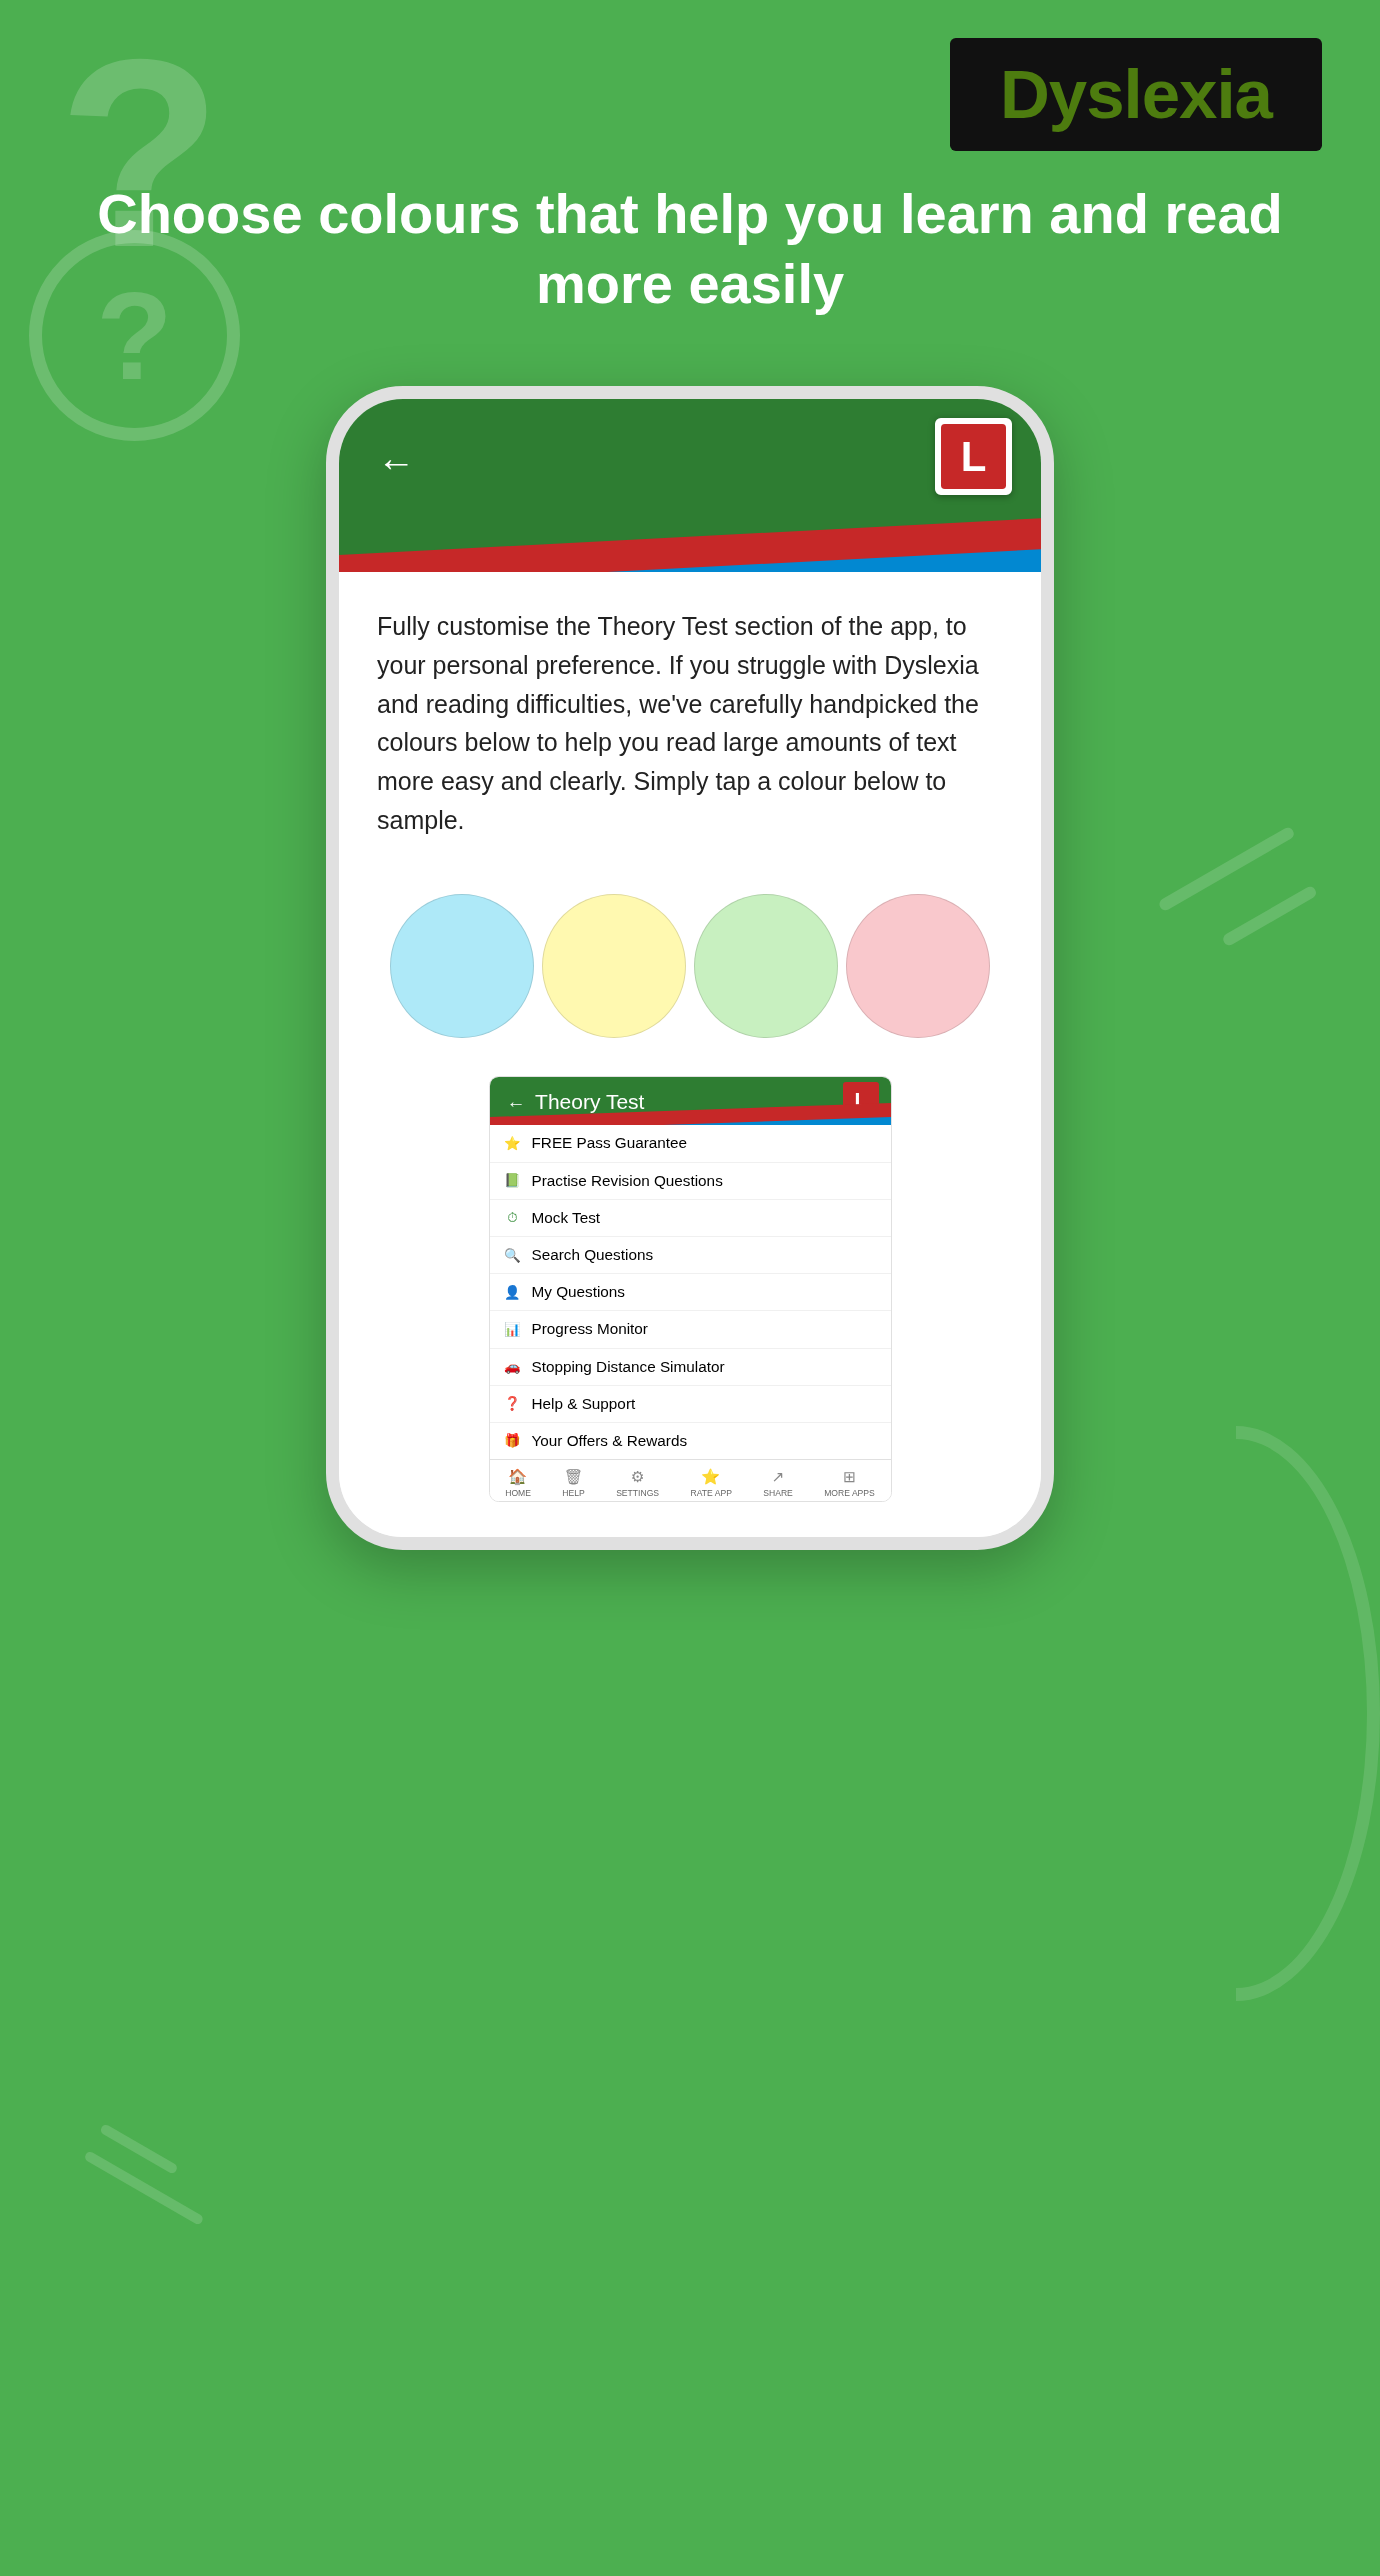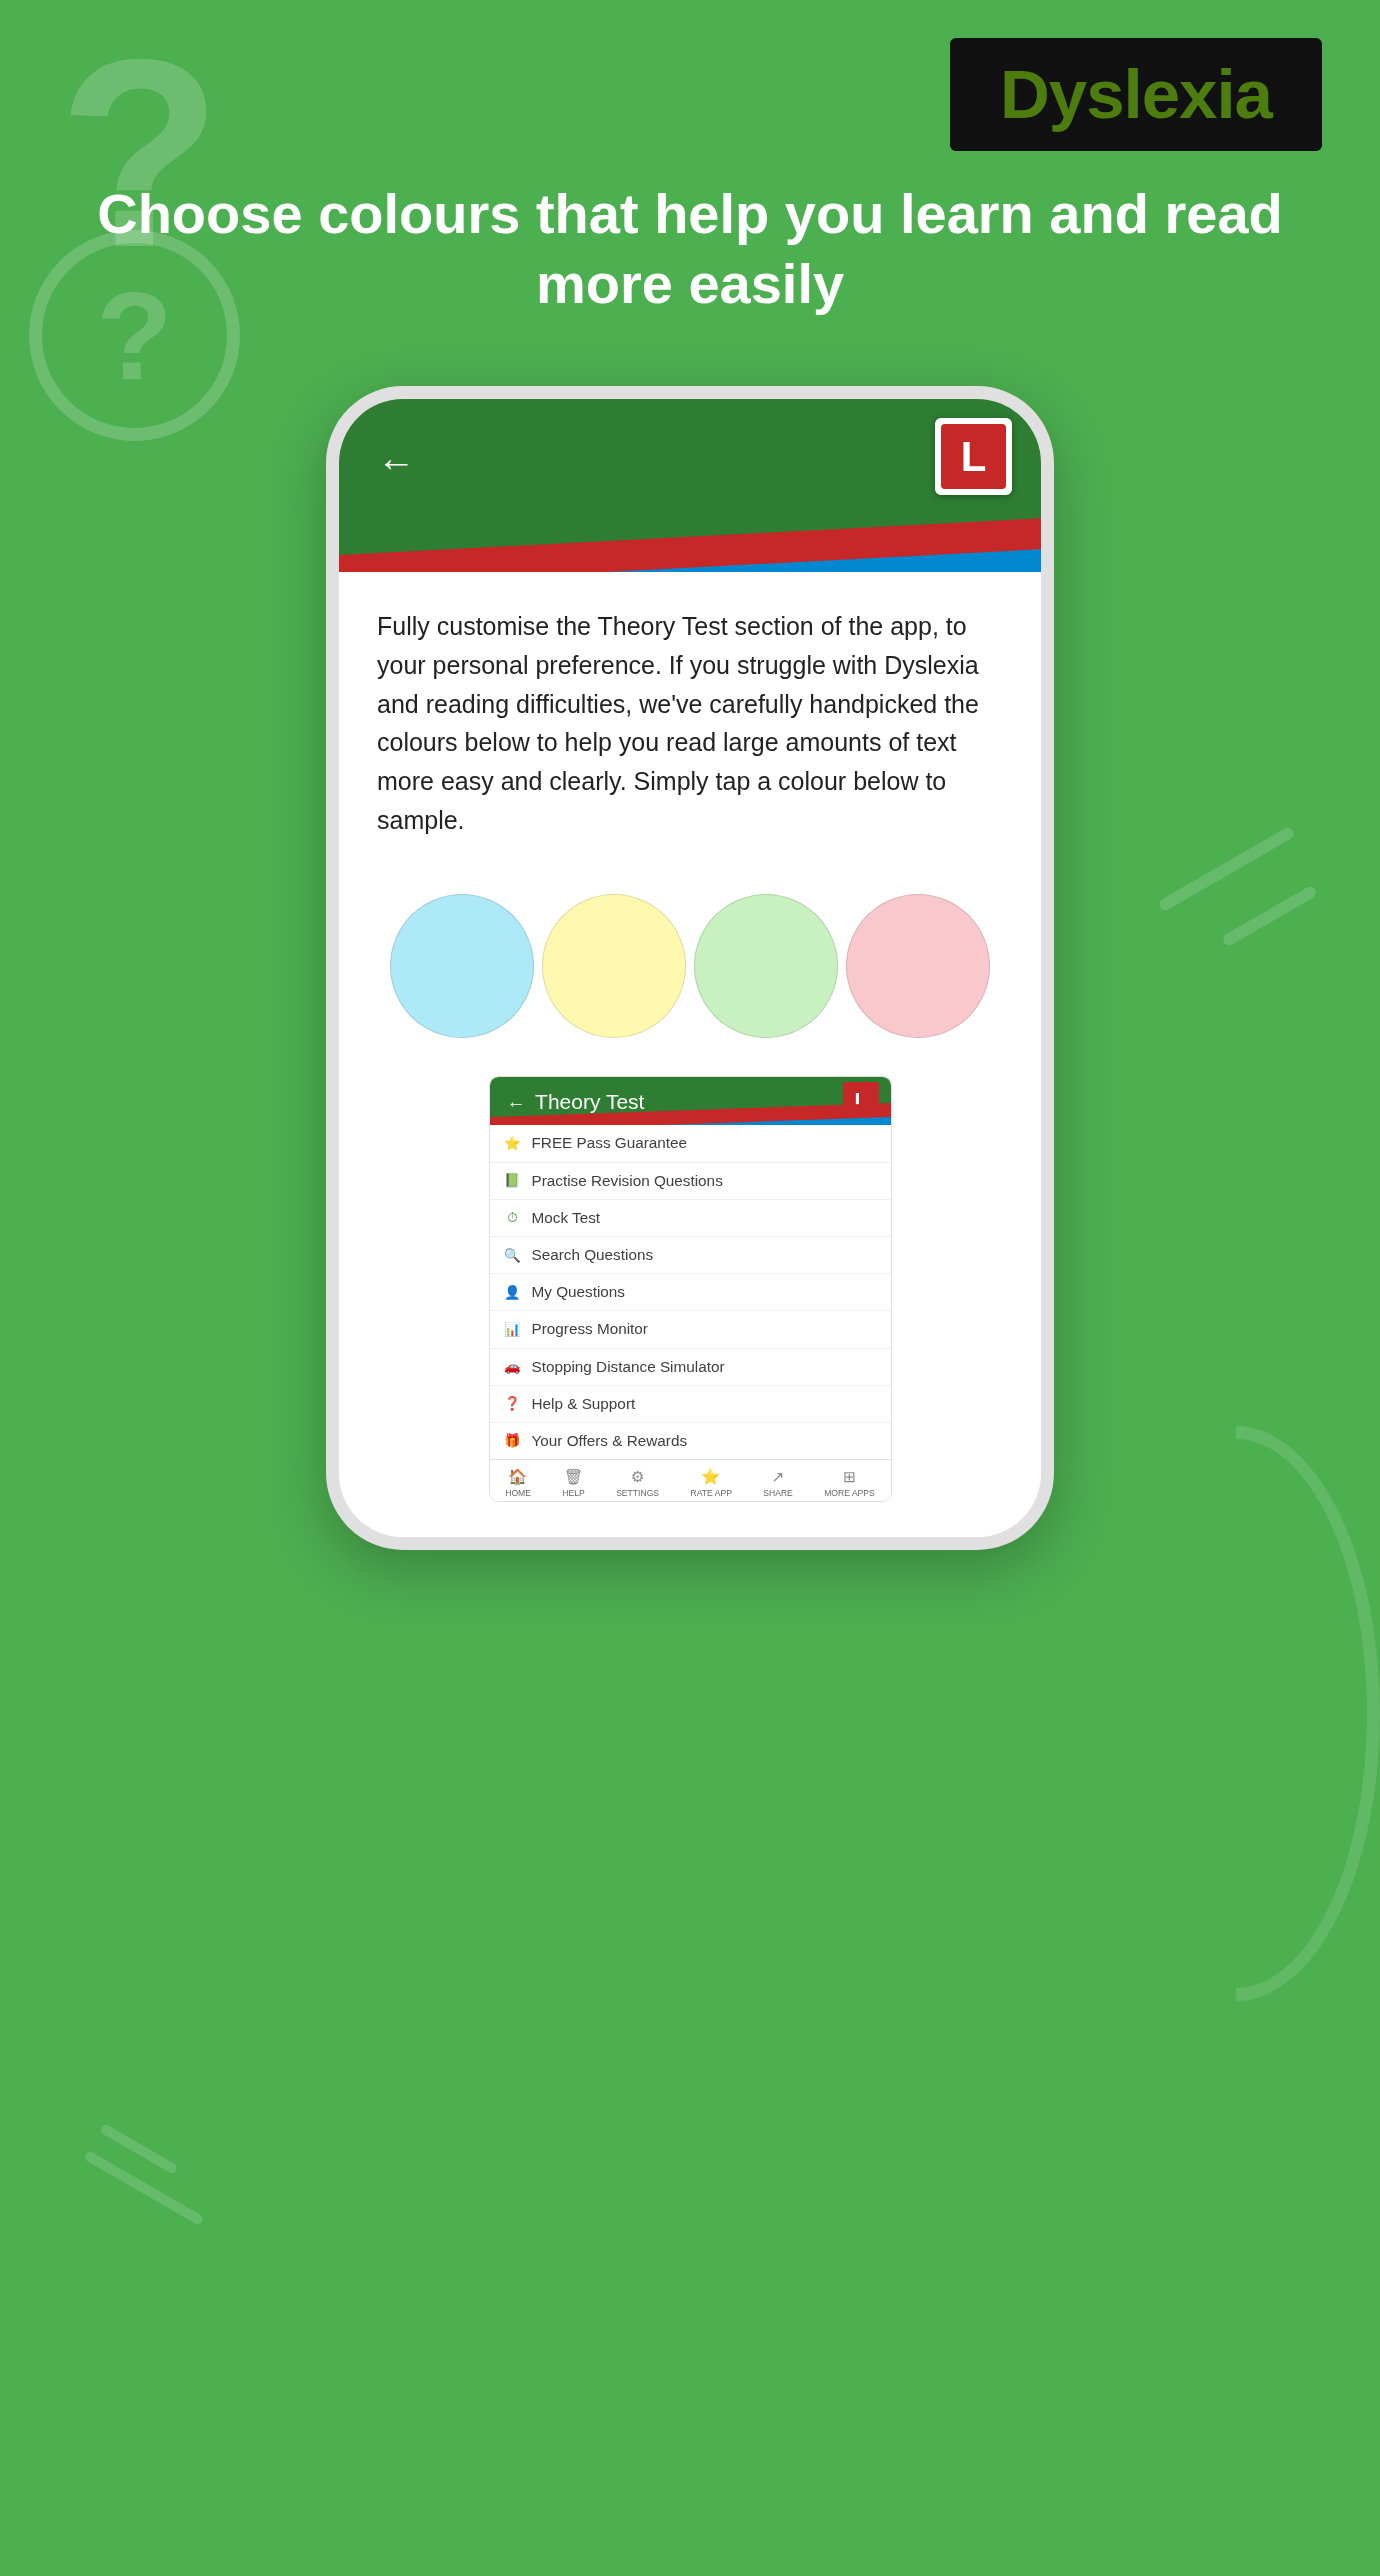--- a/index.html
+++ b/index.html
@@ -312,21 +312,21 @@
       width: 19px;
       height: 19px;
       flex-shrink: 0;
       display: flex;
       align-items: center;
       justify-content: center;
       font-size: 13.4px;
     }
     .menu-label {
       font-size: 15.3px;
-      color: #404040;
+      color: #000000;
     }
 
     
     .mini-bottom-nav {
       display: flex;
       justify-content: space-around;
       border-top: 1px solid #e0e0e0;
       padding: 7.7px 0 3.8px 0;
       background: white;
     }

